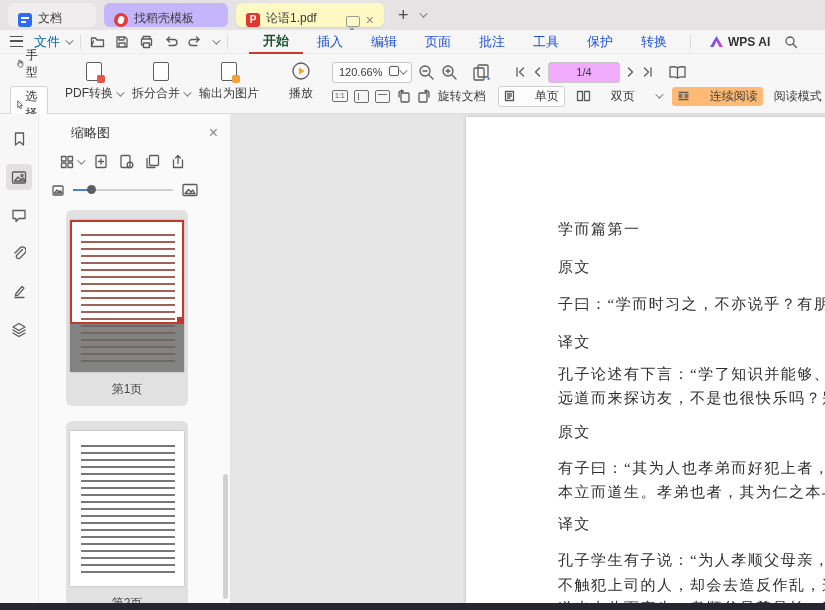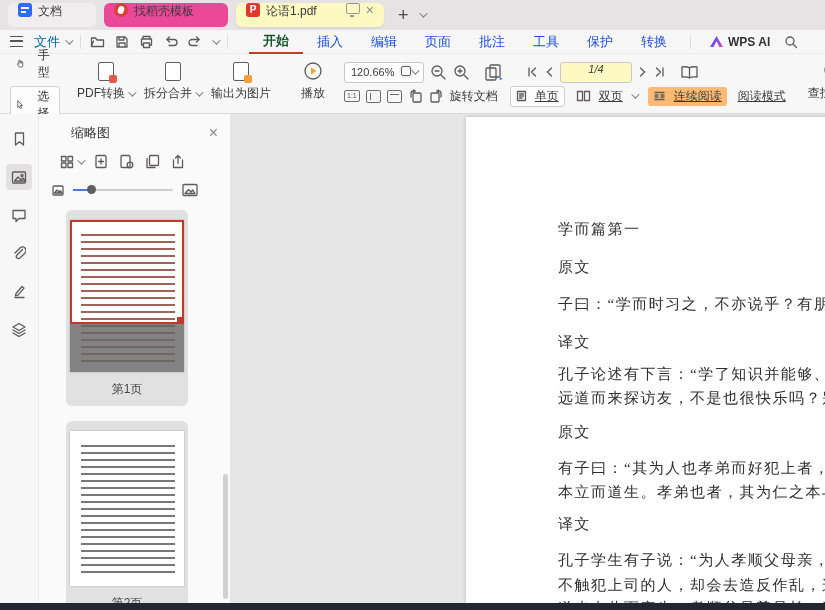--- a/index.html
+++ b/index.html
@@ -2,24 +2,24 @@
 <html><head>
 <meta charset="utf-8">
 <style>
   html,body{margin:0;padding:0;}
   .screen{position:relative;width:825px;height:610px;overflow:hidden;background:#e5e3e4;
           font-family:"Liberation Sans","DejaVu Sans",sans-serif;color:#333;user-select:none;}
   svg{display:block}
 
   
   .tabbar{height:30px;display:flex;align-items:center;padding-left:8px;}
-  .tab{height:24px;display:flex;align-items:flex-start;gap:6px;padding:0 10px;border-radius:6px;
+  .tab{height:24px;display:flex;align-items:flex-end;gap:6px;padding:0 10px;border-radius:6px;
        font-size:12px;color:#3a3a3a;}
   .tab.home{background:#efedee;width:68px;}
-  .tab.docer{background:#ec4899;margin-left:8px;width:104px;}
+  .tab.docer{background:#c4b5fd;margin-left:8px;width:104px;}
   .tab.active{background:#fef9c3;margin-left:8px;width:128px;box-shadow:0 1px 2px rgba(0,0,0,.08);}
   .tab .spacer{flex:1}
   .mini-ic{width:14px;height:14px;border-radius:3px;flex:0 0 auto;position:relative;}
   .mini-ic.blue{background:#2e6bf0;}
   .mini-ic.blue:before{content:"";position:absolute;left:3px;top:4px;width:8px;height:2px;background:#fff;}
   .mini-ic.blue:after{content:"";position:absolute;left:3px;top:8px;width:5px;height:2px;background:#fff;}
   .mini-ic.red{background:#e23c39;border-radius:7px;}
   .mini-ic.red:before{content:"";position:absolute;left:4px;top:3px;width:6px;height:8px;border-radius:3px;background:#fff;transform:rotate(18deg);}
   .mini-ic.pdf{background:#e0382f;}
   .mini-ic.pdf:before{content:"P";position:absolute;left:0;top:0;width:14px;height:14px;line-height:14px;
@@ -44,39 +44,39 @@
   .mitem.active{color:#14532d;font-weight:bold;border-bottom:2px solid #c33d2c;}
   .wpsai{display:flex;align-items:center;gap:5px;margin-left:10px;font-size:12px;color:#333;font-weight:bold;}
   .ai-logo{width:13px;height:11px;background:linear-gradient(120deg,#2e6bf0,#8a4bf0,#e04b9b);
            clip-path:polygon(50% 0,100% 100%,72% 100%,50% 45%,28% 100%,0 100%);}
 
   
   .toolbar{height:54px;background:#f8f7f8;border-top:1px solid #ecebeb;border-bottom:1px solid #dcdada;
            display:flex;align-items:stretch;padding:3px 6px 2px 10px;}
   .tsep{width:1px;background:#e6e4e4;margin:3px 7px;}
   .grpA{display:flex;flex-direction:column;justify-content:center;gap:3px;font-size:12px;}
-  .smallbtn{display:flex;align-items:center;gap:13px;padding:1px 5px;border-radius:3px;border:1px solid transparent;}
+  .smallbtn{display:flex;align-items:center;gap:1px;padding:1px 5px;border-radius:3px;border:1px solid transparent;}
   .smallbtn.boxed{border-color:#d4d2d2;background:#fdfdfd;}
   .bigbtn{display:flex;flex-direction:column;align-items:center;justify-content:flex-start;gap:3px;
           font-size:12px;color:#3a3a3a;padding:3px 3px 0;min-width:44px;}
   .bigbtn .lblrow{display:flex;align-items:center;gap:3px;white-space:nowrap;}
   .icbox{height:22px;display:flex;align-items:center;justify-content:center;}
   .grpB{display:flex;gap:4px;}
   .grpC{display:flex;gap:6px;}
   .c-col{display:flex;flex-direction:column;justify-content:center;gap:3px;}
   .c-top,.c-bot{display:flex;align-items:center;gap:6px;height:21px;font-size:12px;color:#3a3a3a;white-space:nowrap;}
   .zoombox{width:66px;height:19px;border:1px solid #c9c7c7;border-radius:3px;background:#fff;
            display:flex;align-items:center;justify-content:space-between;padding:0 6px;font-size:11px;}
-  .pagebox{width:70px;height:19px;border:1px solid #c9c7c7;border-radius:3px;background:#fef9c3;
-           display:flex;justify-content:center;font-size:11px;font-style:italic;}
+  .pagebox{width:70px;height:19px;border:1px solid #c9c7c7;border-radius:3px;background:#f0abfc;
+           display:flex;align-items:center;justify-content:center;font-size:11px;}
   .tinybox{border:1px solid #6f6d6d;border-radius:2px;font-size:7px;color:#555;padding:1px 2px;line-height:8px;}
   .fitbox{width:13px;height:11px;border:1.2px solid #6f6d6d;border-radius:2px;position:relative;}
   .fitbox.w:before{content:"";position:absolute;left:2px;top:3px;right:2px;height:1.2px;background:#6f6d6d;}
   .fitbox.p:before{content:"";position:absolute;left:3px;top:2px;bottom:2px;width:1.2px;background:#6f6d6d;}
-  .toggle{display:flex;align-items:center;gap:8px;padding:1px 5px;border-radius:3px;text-decoration:underline;}
+  .toggle{display:flex;align-items:center;gap:20px;padding:1px 5px;border-radius:3px;}
   .toggle.boxed{border:1px solid #d0cece;background:#fdfdfd;}
   .toggle.on{background:#fdba74;}
   .grpD{display:flex;gap:7px;align-items:flex-start;}
 
   
   .pgic{width:14px;height:17px;border:1.3px solid #5f5d5d;border-radius:2px;position:relative;background:#fff;}
   .pgic .badge{position:absolute;right:-4px;bottom:-3px;width:8px;height:8px;border-radius:2px;}
   .badge.red{background:#e05a4a;} .badge.orange{background:#f0a13c;} .badge.page{background:#fff;border:1.2px solid #5f5d5d;}
 
   

